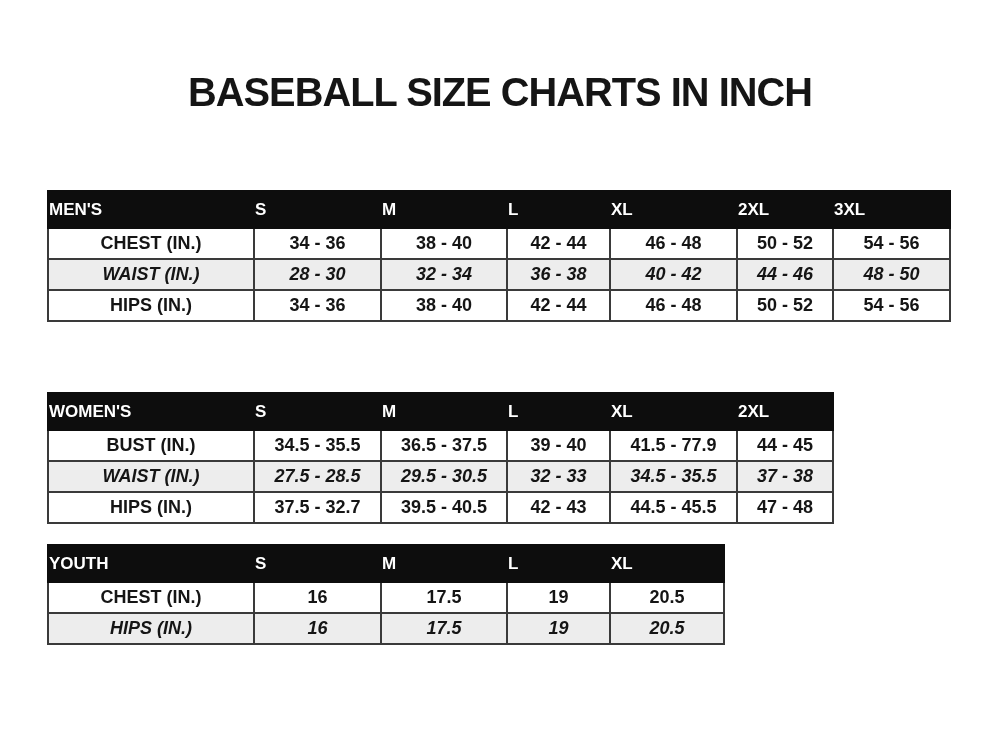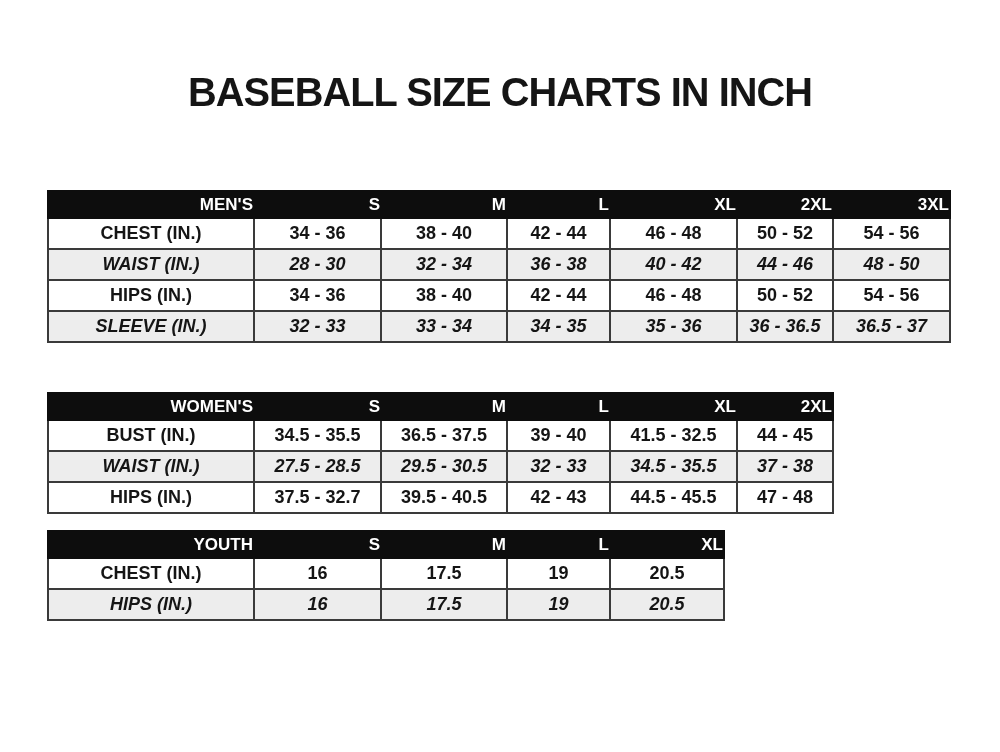--- a/index.html
+++ b/index.html
@@ -26,33 +26,33 @@
     font-size: 41px;
     font-weight: bold;
     letter-spacing: -1px;
     color: var(--text);
     line-height: 1;
     transform: scaleX(0.97);
   }
   .size-table-wrap { position: absolute; left: 47px; }
   .wrap-mens   { top: 190px; }
   .wrap-womens { top: 392px; }
-  .wrap-youth  { top: 530px; }
+  .wrap-youth  { top: 544px; }
   table.size-table {
     border-collapse: collapse;
     table-layout: fixed;
   }
   table.size-table th {
     background: var(--header-bg);
     color: var(--header-text);
     border: 2px solid var(--header-bg);
-    height: 27px;
+    height: 37px;
     font-size: 17px;
     font-weight: bold;
-    text-align: right;
+    text-align: left;
     vertical-align: middle;
     letter-spacing: 0px;
   }
   table.size-table td {
     border: 2px solid var(--grid-line);
     height: 31px;
     font-size: 18px;
     font-weight: bold;
     color: var(--text);
     text-align: center;
@@ -112,29 +112,20 @@
           </tr>
           <tr>
             <td>HIPS (IN.)</td>
             <td>34 - 36</td>
             <td>38 - 40</td>
             <td>42 - 44</td>
             <td>46 - 48</td>
             <td>50 - 52</td>
             <td>54 - 56</td>
           </tr>
-          <tr class="stripe">
-            <td>SLEEVE (IN.)</td>
-            <td>32 - 33</td>
-            <td>33 - 34</td>
-            <td>34 - 35</td>
-            <td>35 - 36</td>
-            <td>36 - 36.5</td>
-            <td>36.5 - 37</td>
-          </tr>
         </tbody>
       </table>
     </div>
 
   <div class="size-table-wrap wrap-womens">
       <table class="size-table">
         <colgroup>
           <col style="width: 206px;">
           <col style="width: 127px;">
           <col style="width: 126px;">
@@ -151,21 +142,21 @@
             <th>XL</th>
             <th>2XL</th>
           </tr>
         </thead>
         <tbody>
           <tr>
             <td>BUST (IN.)</td>
             <td>34.5 - 35.5</td>
             <td>36.5 - 37.5</td>
             <td>39 - 40</td>
-            <td>41.5 - 32.5</td>
+            <td>41.5 - 77.9</td>
             <td>44 - 45</td>
           </tr>
           <tr class="stripe">
             <td>WAIST (IN.)</td>
             <td>27.5 - 28.5</td>
             <td>29.5 - 30.5</td>
             <td>32 - 33</td>
             <td>34.5 - 35.5</td>
             <td>37 - 38</td>
           </tr>

